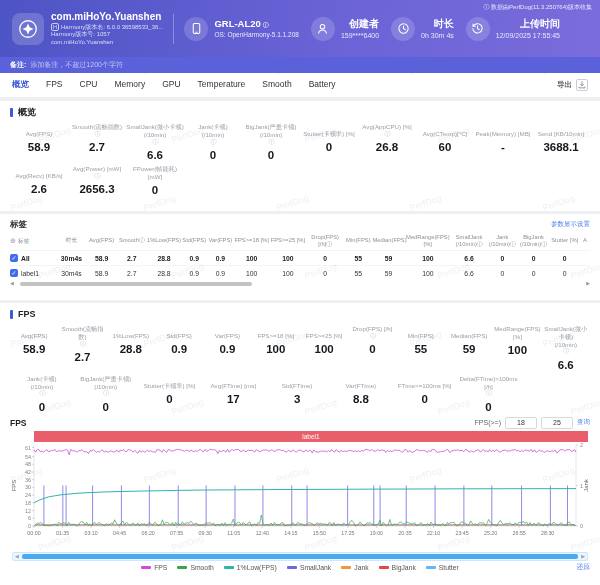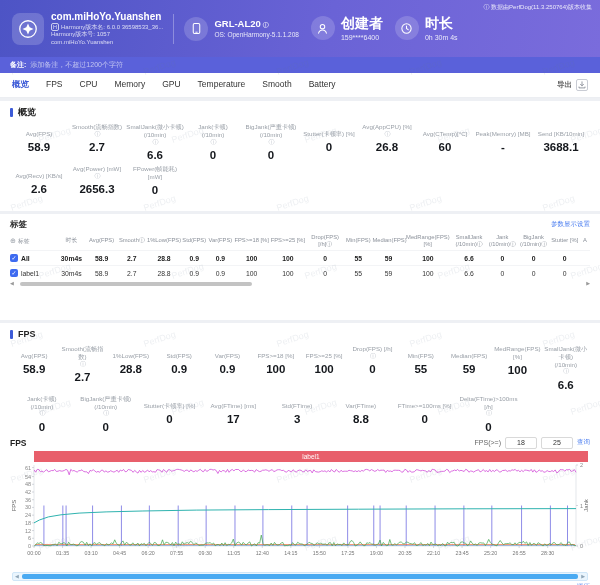--- a/index.html
+++ b/index.html
@@ -17,21 +17,21 @@
   .app-name { font-size:10px; font-weight:bold; }
   .app-sub { font-size:6px; color:rgba(255,255,255,.78); display:flex; align-items:center; gap:2px; }
   .h-logo { display:inline-block; font-size:5.5px; border:0.5px solid rgba(255,255,255,.7); border-radius:2px;
     padding:0 1px; line-height:6px; }
   .vdiv { width:1px; height:30px; background:rgba(255,255,255,.3); margin:0 10px; }
   .hgroup { display:flex; align-items:center; margin-right:12px; }
   .hcircle { width:24px; height:24px; border-radius:50%; background:rgba(255,255,255,.17);
     display:flex; align-items:center; justify-content:center; flex:0 0 auto; }
   .hcircle svg { width:13px; height:13px; }
   .htexts { margin-left:6px; line-height:1.35; }
-  .htitle { font-size:14px; font-weight:bold; }
+  .htitle { font-size:10px; font-weight:bold;text-align:right; }
   .hvalue { font-size:7px; color:rgba(255,255,255,.85); }
   .dev-name { font-size:9.5px; font-weight:bold; }
   .dev-os { font-size:6.5px; color:rgba(255,255,255,.85); }
   .mini-info { font-size:6px; color:rgba(255,255,255,.8); margin-left:2px; }
 
   
   .note-bar { height:16px; background:#5a61da; color:#fff; display:flex; align-items:center;
     padding:0 10px; font-size:7px; gap:4px; }
   .note-bar .nb-label { font-weight:bold; }
   .note-bar .nb-ph { color:rgba(255,255,255,.62); }
@@ -43,21 +43,21 @@
   .tab.active { color:#3d5bd7; font-weight:bold; }
   .export-wrap { margin-left:auto; display:flex; align-items:center; gap:4px; }
   .export-label { font-size:7.5px; color:#666;font-weight:bold; }
   .export-btn { width:12px; height:12px; border:1px solid #c9ccd4; border-radius:2px;
     display:flex; align-items:center; justify-content:center; }
   .export-btn svg { width:8px; height:8px; }
 
   
   .card { background:#fff; margin-top:3px; padding:4px 10px; overflow:hidden; }
   .card-overview { height:110px; }
-  .card-labels { height:106px; }
+  .card-labels { height:86px; }
   .card-fps { height:282px; }
   .sec-title { font-size:9px; font-weight:bold; color:#222; display:flex; align-items:center; height:14px; }
   .sec-title .bluebar { display:inline-block; width:3px; height:9px; background:#3d5bd7; margin-right:5px; border-radius:1px; }
   .sec-head-row { display:flex; align-items:center; justify-content:space-between; height:13px; }
   .blue-link { font-size:6.5px; color:#4a7df0; cursor:pointer; }
 
   
   .mrow { display:flex; margin-top:4px; }
   .mrow .metric { flex:1 1 0; text-align:center; min-width:0; }
   .mrow2 .metric { flex:0 0 10%; }
@@ -160,20 +160,33 @@
           <circle cx="7" cy="7" r="5" fill="none" stroke="#fff" stroke-width="1.1"></circle>
           <path d="M7 4.2V7l2 1.4" fill="none" stroke="#fff" stroke-width="1.1" stroke-linecap="round"></path>
         </svg>
     </div>
     <div class="htexts">
       <div class="htitle">时长</div>
       <div class="hvalue">0h 30m 4s</div>
     </div>
   </div>
 
+  <div class="hgroup">
+    <div class="hcircle">
+      <svg viewBox="0 0 14 14">
+          <path d="M2.6 4.4A5 5 0 1 1 2 7" fill="none" stroke="#fff" stroke-width="1.1" stroke-linecap="round"></path>
+          <path d="M2.2 2.2v2.4h2.4" fill="none" stroke="#fff" stroke-width="1.1" stroke-linecap="round"></path>
+          <path d="M7 4.4V7l1.9 1.3" fill="none" stroke="#fff" stroke-width="1.1" stroke-linecap="round"></path>
+        </svg>
+    </div>
+    <div class="htexts">
+      <div class="htitle">上传时间</div>
+      <div class="hvalue">12/09/2025 17:55:45</div>
+    </div>
+  </div>
 </div>
 
 <div class="note-bar">
   <span class="nb-label">备注:</span>
   <span class="nb-ph">添加备注，不超过1200个字符</span>
 </div>
 
 <div class="tabbar">
   <div id="tabs-holder" style="display:flex;gap:17px;">
       <div class="tab active">概览</div>

